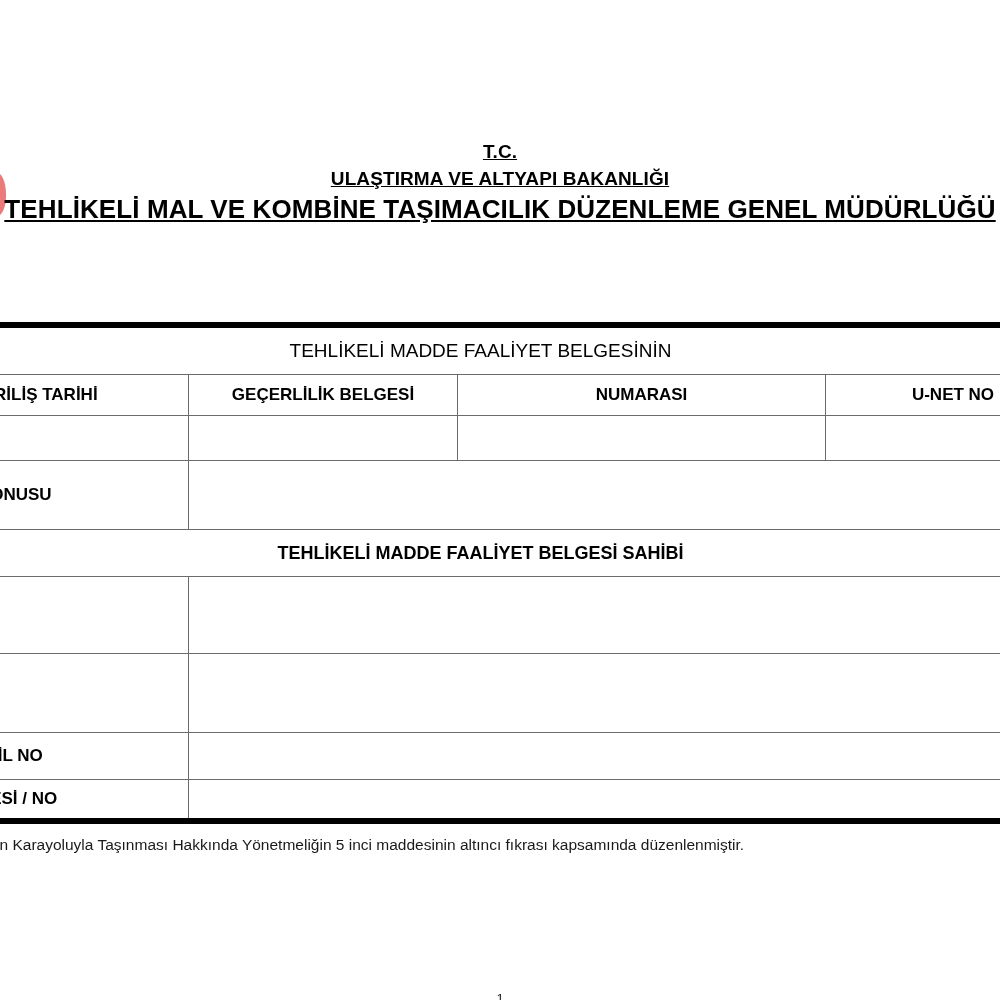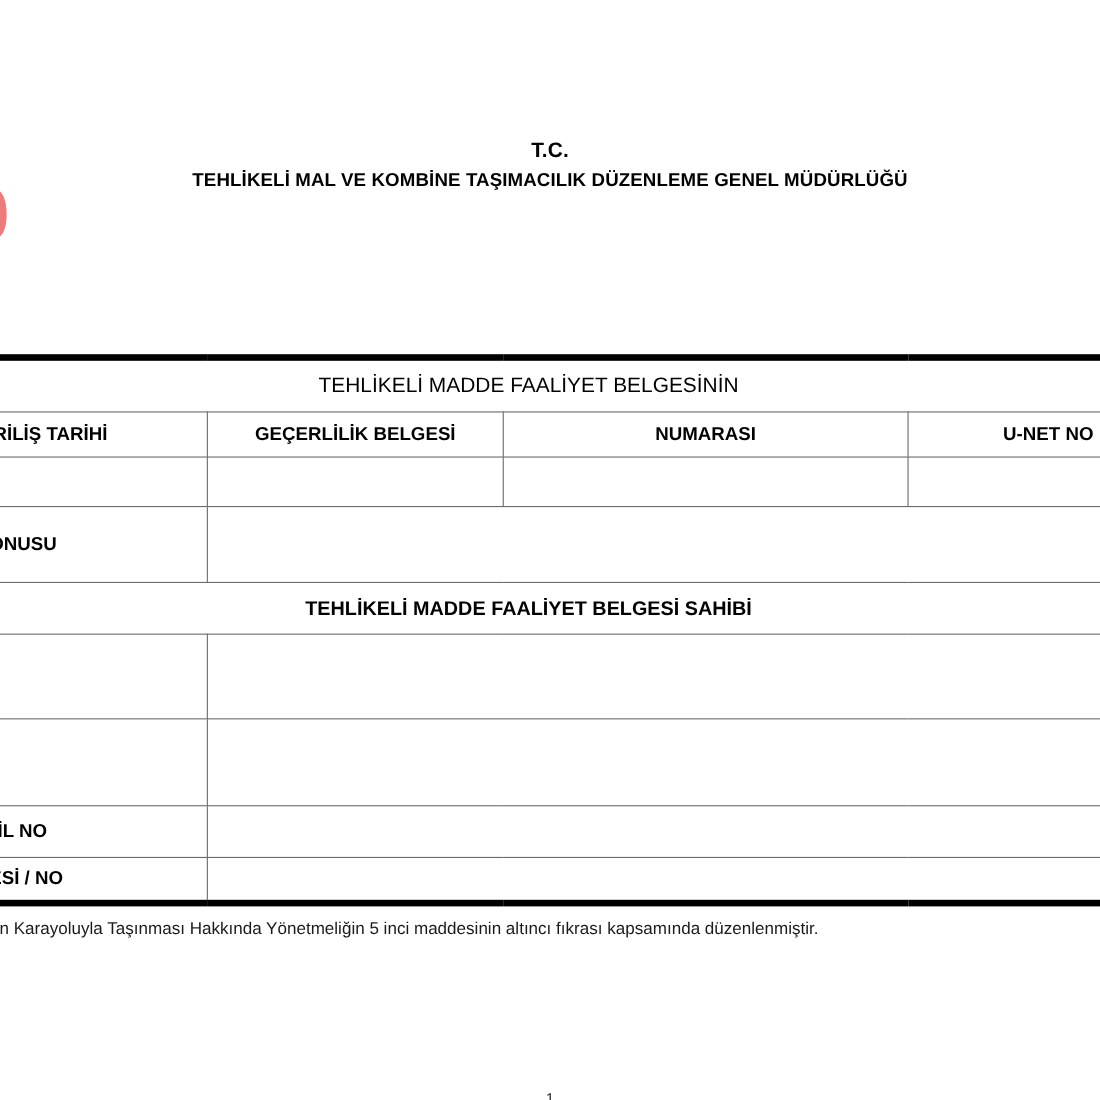--- a/index.html
+++ b/index.html
@@ -34,33 +34,34 @@
     background: #e02a2a;
     opacity: .62;
     border-radius: 50% 50% 45% 45%;
     filter: blur(0.6px);
   }
 
   
   #heading {
     position: absolute;
     left: 0;
-    top: 128px;
+    top: 142px;
     width: 1000px;
     text-align: center;
     line-height: 1.0;
+    text-decoration: underline;
   }
   #heading .ln {
     font-weight: bold;
     letter-spacing: .1px;
     white-space: nowrap;
   }
   #heading .l1 { font-size: 19px; margin-bottom: 8px; }
   #heading .l2 { font-size: 19px; margin-bottom: 8px; }
-  #heading .l3 { font-size: 17px; }
+  #heading .l3 { font-size: 26px; }
 
   
   #doc-table {
     position: absolute;
     left: -120px;
     top: 322px;
     width: 1200px;
     border-collapse: collapse;
     table-layout: fixed;
   }
@@ -123,20 +124,21 @@
 </head>
 <body>
 
 <div id="emblem">
 
   <div class="star"></div>
 </div>
 
 <div id="heading">
   <div class="ln l1">T.C.</div>
+  <div class="ln l2">ULAŞTIRMA VE ALTYAPI BAKANLIĞI</div>
   <div class="ln l3">TEHLİKELİ MAL VE KOMBİNE TAŞIMACILIK DÜZENLEME GENEL MÜDÜRLÜĞÜ</div>
 </div>
 
 <table id="doc-table">
   <colgroup>
     <col class="c-label">
     <col class="c-b">
     <col class="c-c">
     <col class="c-d">
   </colgroup>

